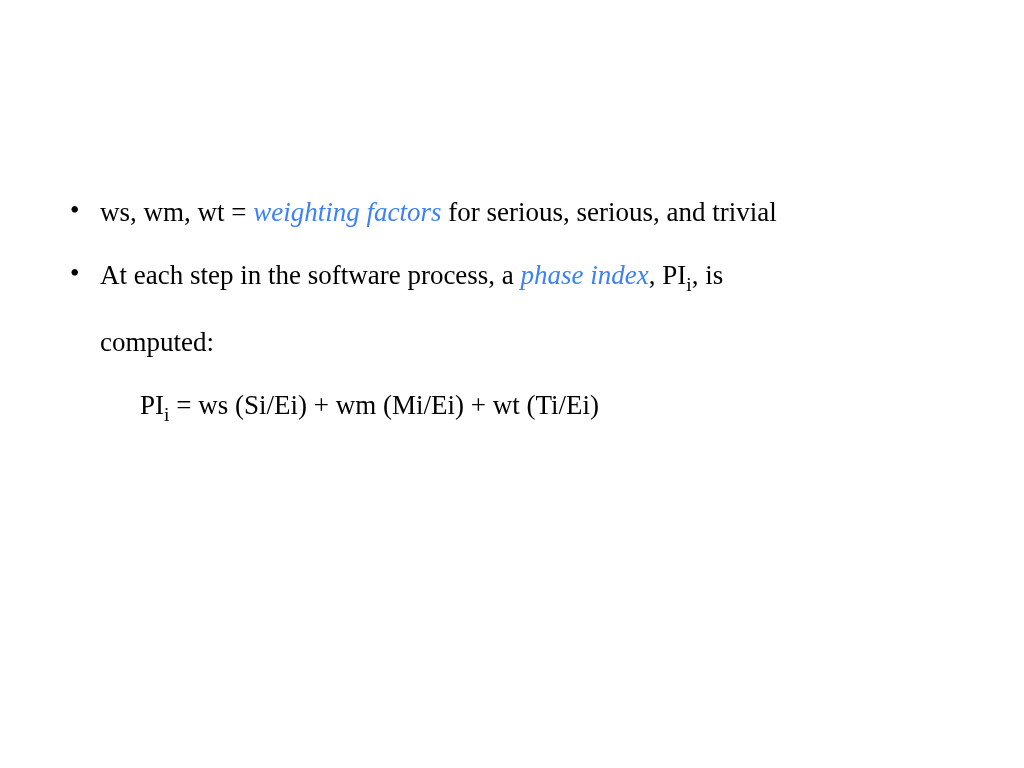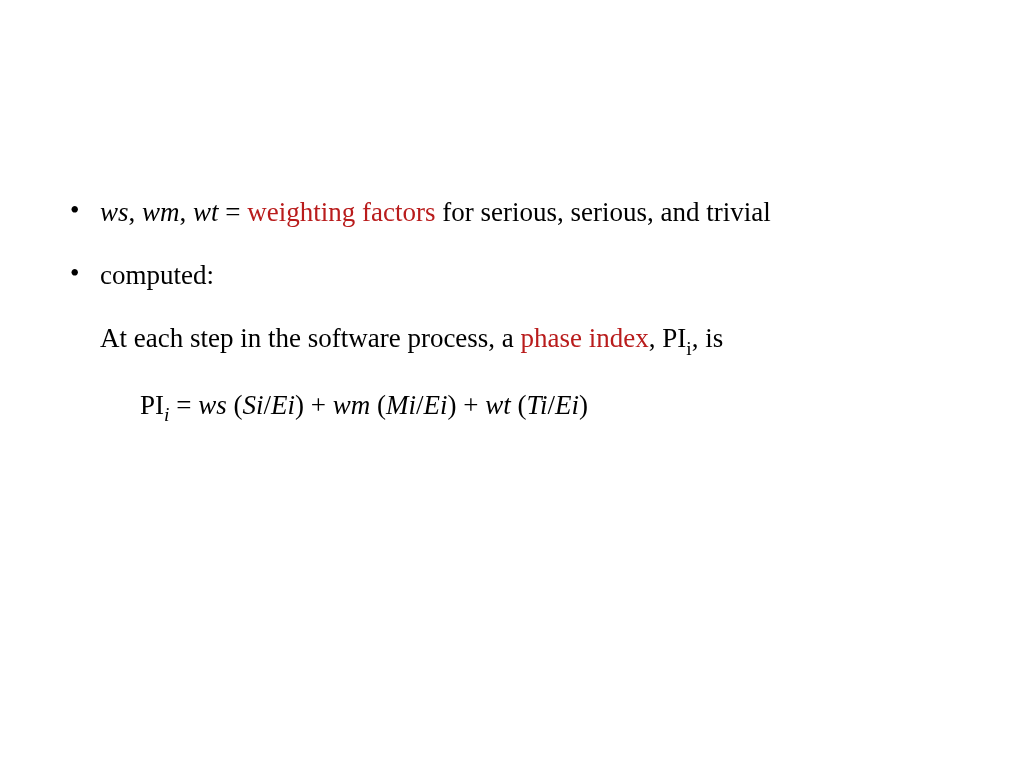--- a/index.html
+++ b/index.html
@@ -34,40 +34,40 @@
     top: 0;
     font-size: 27px;
   }
   .line {
     line-height: 1.3;
     margin-bottom: 28px;
   }
   .line.justify {
     text-align: justify;
   }
-  .italic { font-style: italic; }
-  .green { color: #b91c1c; }
+  .italic { }
+  .green { color: #3b82f6; font-style: italic; }
   .sub {
     font-size: 0.72em;
     vertical-align: sub;
     position: relative;
     top: 0.05em;
   }
   .formula {
     padding-left: 40px;
     line-height: 1.3;
   }
 </style>
 </head>
 <body>
 
 <div class="content">
   <ul>
     <li>
       <div class="line justify"><span class="italic">ws</span><span>, </span><span class="italic">wm</span><span>, </span><span class="italic">wt</span><span> = </span><span class="green">weighting factors</span><span> for serious, serious, and trivial</span></div>
     </li>
     <li>
+      <div class="line justify"><span>At each step in the software process, a </span><span class="green">phase index</span><span>, PI</span><span class="sub">i</span><span>, is</span></div>
       <div class="line"><span>computed:</span></div>
-      <div class="line justify"><span>At each step in the software process, a </span><span class="green">phase index</span><span>, PI</span><span class="sub">i</span><span>, is</span></div>
       <div class="formula"><span>PI</span><span class="italic sub">i</span><span> = </span><span class="italic">ws</span><span> (</span><span class="italic">Si</span><span>/</span><span class="italic">Ei</span><span>) + </span><span class="italic">wm</span><span> (</span><span class="italic">Mi</span><span>/</span><span class="italic">Ei</span><span>) + </span><span class="italic">wt</span><span> (</span><span class="italic">Ti</span><span>/</span><span class="italic">Ei</span><span>)</span></div>
     </li>
   </ul>
 </div>
 
 </body></html>

